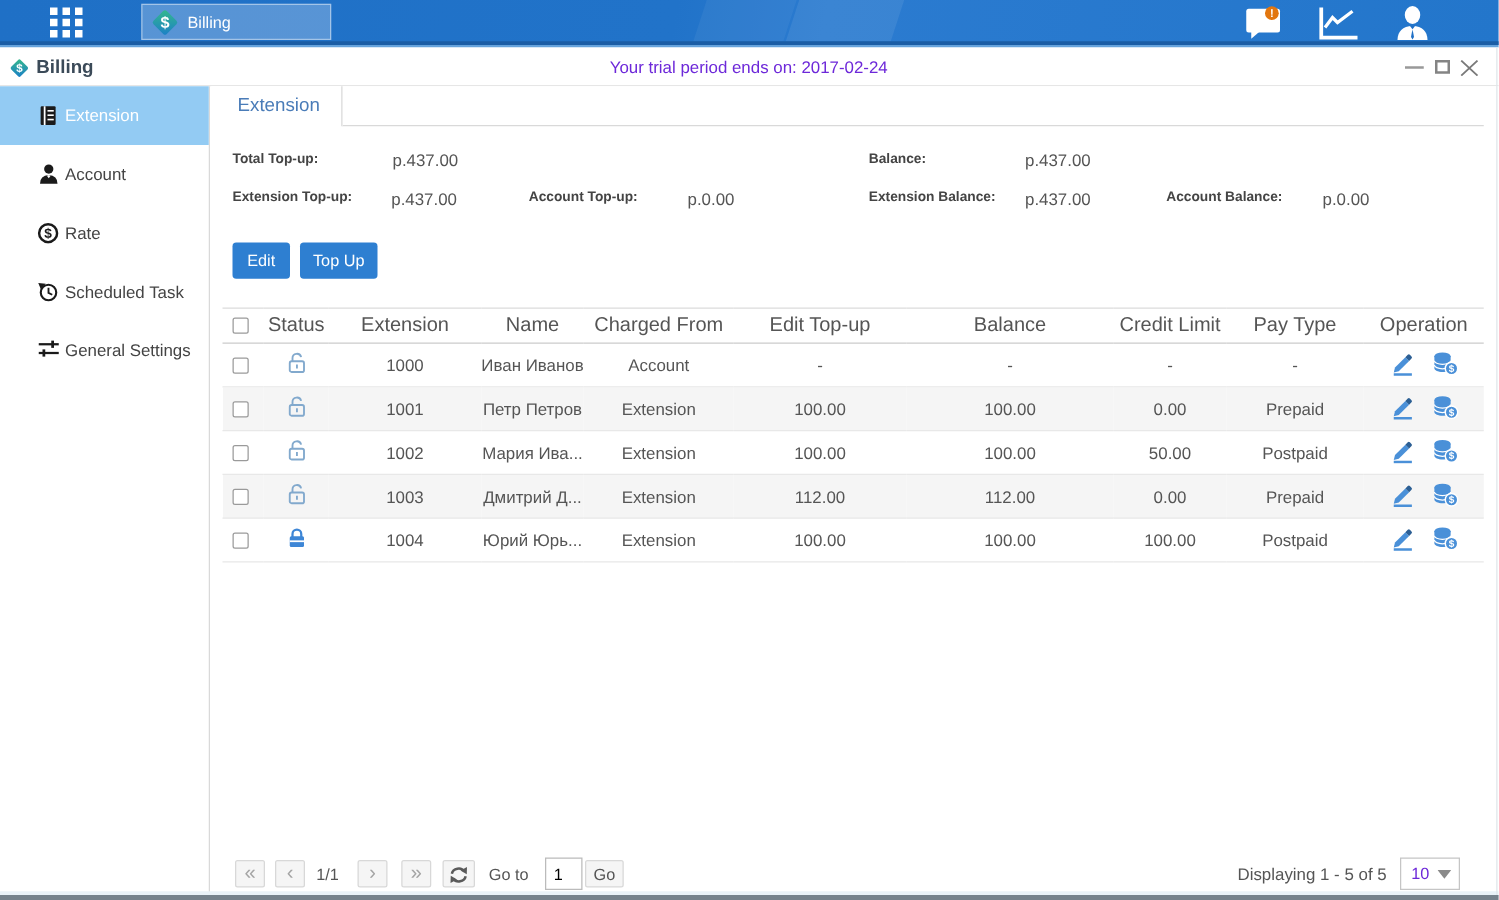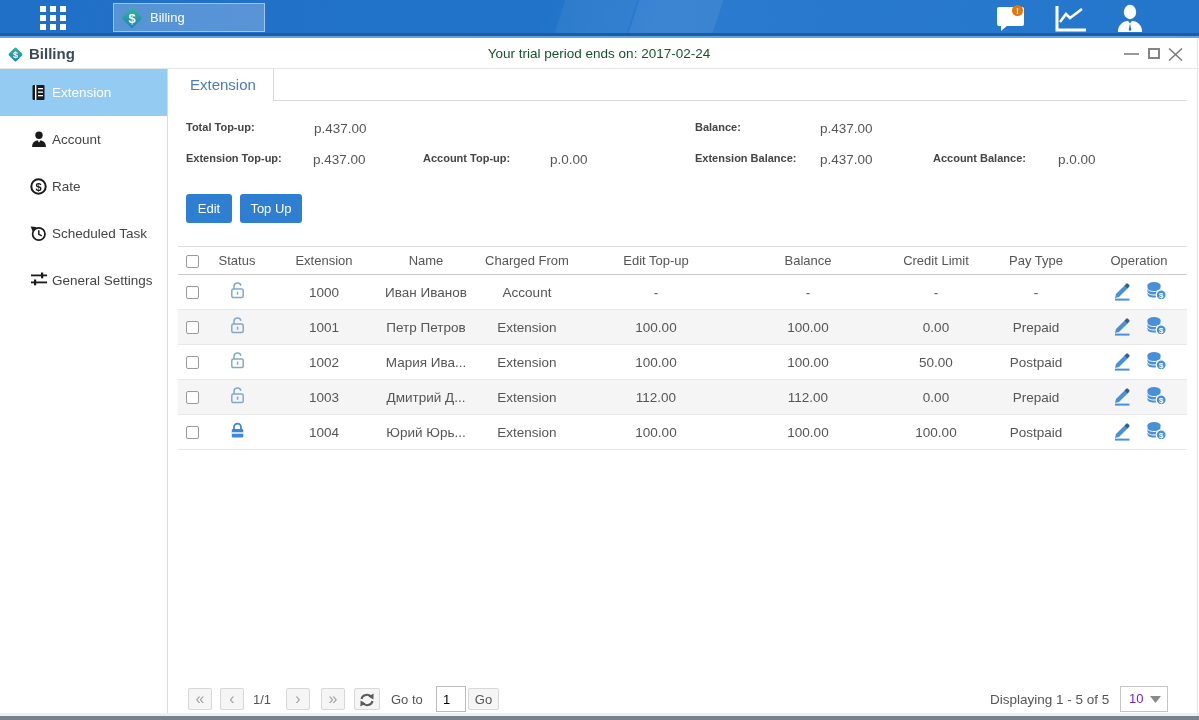--- a/index.html
+++ b/index.html
@@ -17,21 +17,21 @@
 #toptab { position:absolute; left:113px; top:3px; width:152px; height:29px;
   background:rgba(255,255,255,0.25); border:1px solid rgba(255,255,255,0.45);
   display:flex; align-items:center; }
 #toptab .lbl { color:#fff; font-size:13px; }
 .topicon { position:absolute; top:0; }
 
 
 #winborder { position:absolute; top:36px; left:0; width:1199px; height:2px; background:#66a3dc; }
 #titlebar { position:absolute; top:38px; left:0; width:1199px; height:31px; background:#fff; border-bottom:1px solid #e6e6e6; }
 #wtitle { position:absolute; left:29px; top:45px; font-size:15px; font-weight:bold; color:#3b4a58; }
-#trial { position:absolute; left:0; top:46px; width:1170px; text-align:center; color:#14532d; font-size:13.5px;padding-left:28px; }
+#trial { position:absolute; left:0; top:46px; width:1170px; text-align:center; color:#6d28d9; font-size:13.5px;padding-left:28px; }
 #wmin { position:absolute; left:1124px; top:53px; width:15px; height:2px; background:#999; }
 #wmax { position:absolute; left:1148px; top:48px; width:12px; height:11px; border:2px solid #848484; }
 #wclose { position:absolute; left:1168px; top:48px; }
 
 
 #sidebar { position:absolute; top:69px; left:0; width:168px; height:647px; background:#fff; border-right:1px solid #d9d9d9; }
 .sitem { position:relative; height:47px; display:flex; align-items:center; color:#444; font-size:13.5px; }
 .sitem svg { position:absolute; left:30px; top:15px; }
 .sitem span { margin-left:52px; }
 .sitem.sel { background:#93cbf3; color:#fff; }
@@ -43,21 +43,21 @@
   color:#4a7cb8; font-size:15px; line-height:31px; text-align:left; padding-left:21px; }
 
 .slabel { position:absolute; font-weight:bold; color:#444; font-size:11px; }
 .sval { position:absolute; color:#555; font-size:13.5px; }
 
 .btn { position:absolute; top:125px; height:29px; background:#2e7fd1; color:#fff; font-size:13px;
   border-radius:3px; text-align:center; line-height:29px; }
 
 
 #tbl { position:absolute; left:9px; top:177px; width:1009px; border-collapse:collapse; table-layout:fixed; }
-#tbl th { font-weight:normal; color:#555; font-size:13px; height:28px;
+#tbl th { font-weight:normal; color:#555; font-size:16px; height:28px;
   border-top:1px solid #dcdcdc; border-bottom:1px solid #ccc; text-align:center; }
 #tbl td { height:35px; border-bottom:1px solid #e8e8e8; text-align:center; color:#555; font-size:13.5px;
   overflow:hidden; white-space:nowrap; }
 #tbl tr.g td { background:#f5f5f5; }
 .cb { display:inline-block; width:13px; height:13px; border:1px solid #9a9a9a; border-radius:2px; background:#fff; vertical-align:middle; }
 
 
 #pager { position:absolute; top:619px; left:0; width:1030px; height:28px; }
 .pbtn { position:absolute; top:0; width:24px; height:22px; background:#f5f5f5; border:1px solid #d8d8d8;
   color:#a4a4a4; text-align:center; line-height:19px; font-size:16px; border-radius:2px; }

